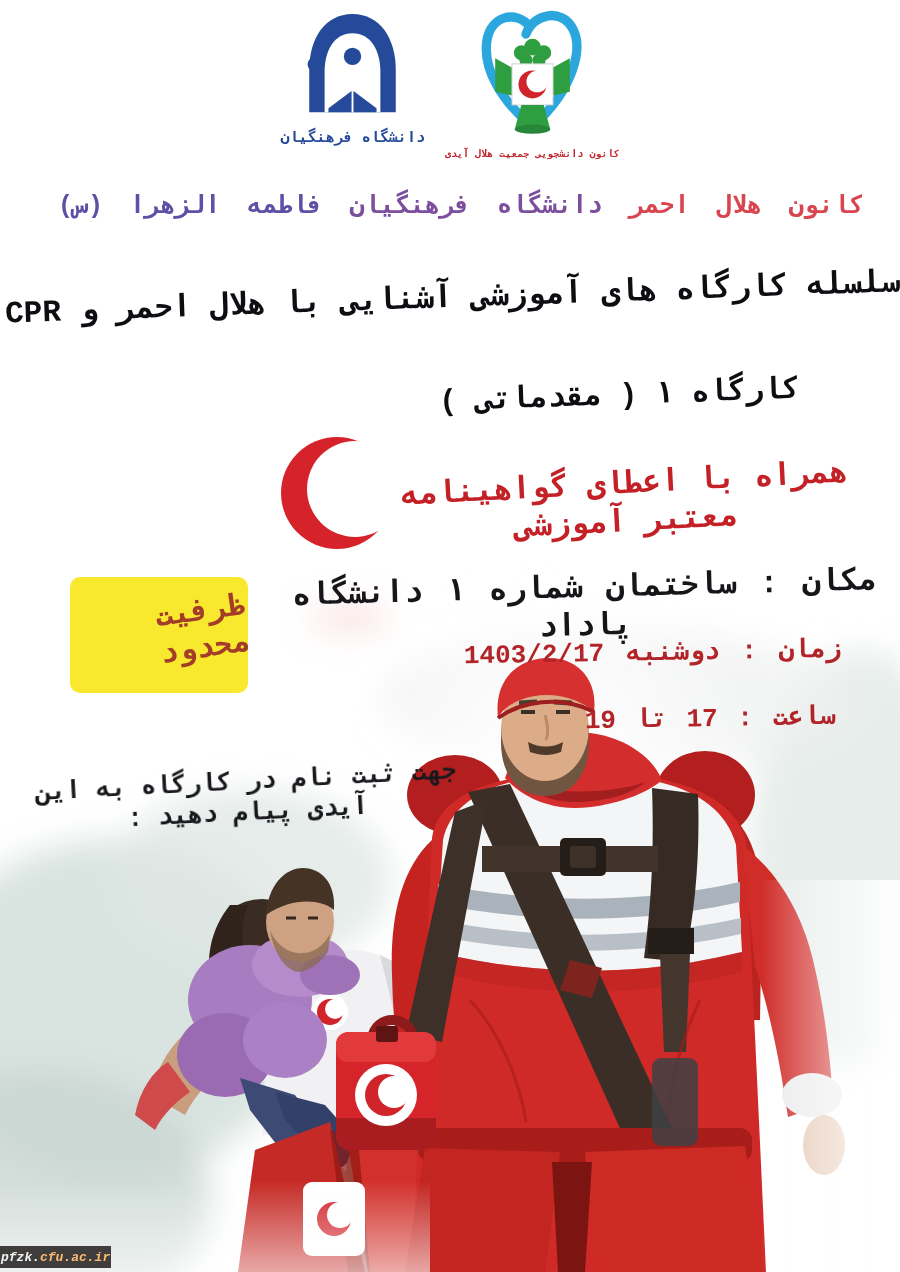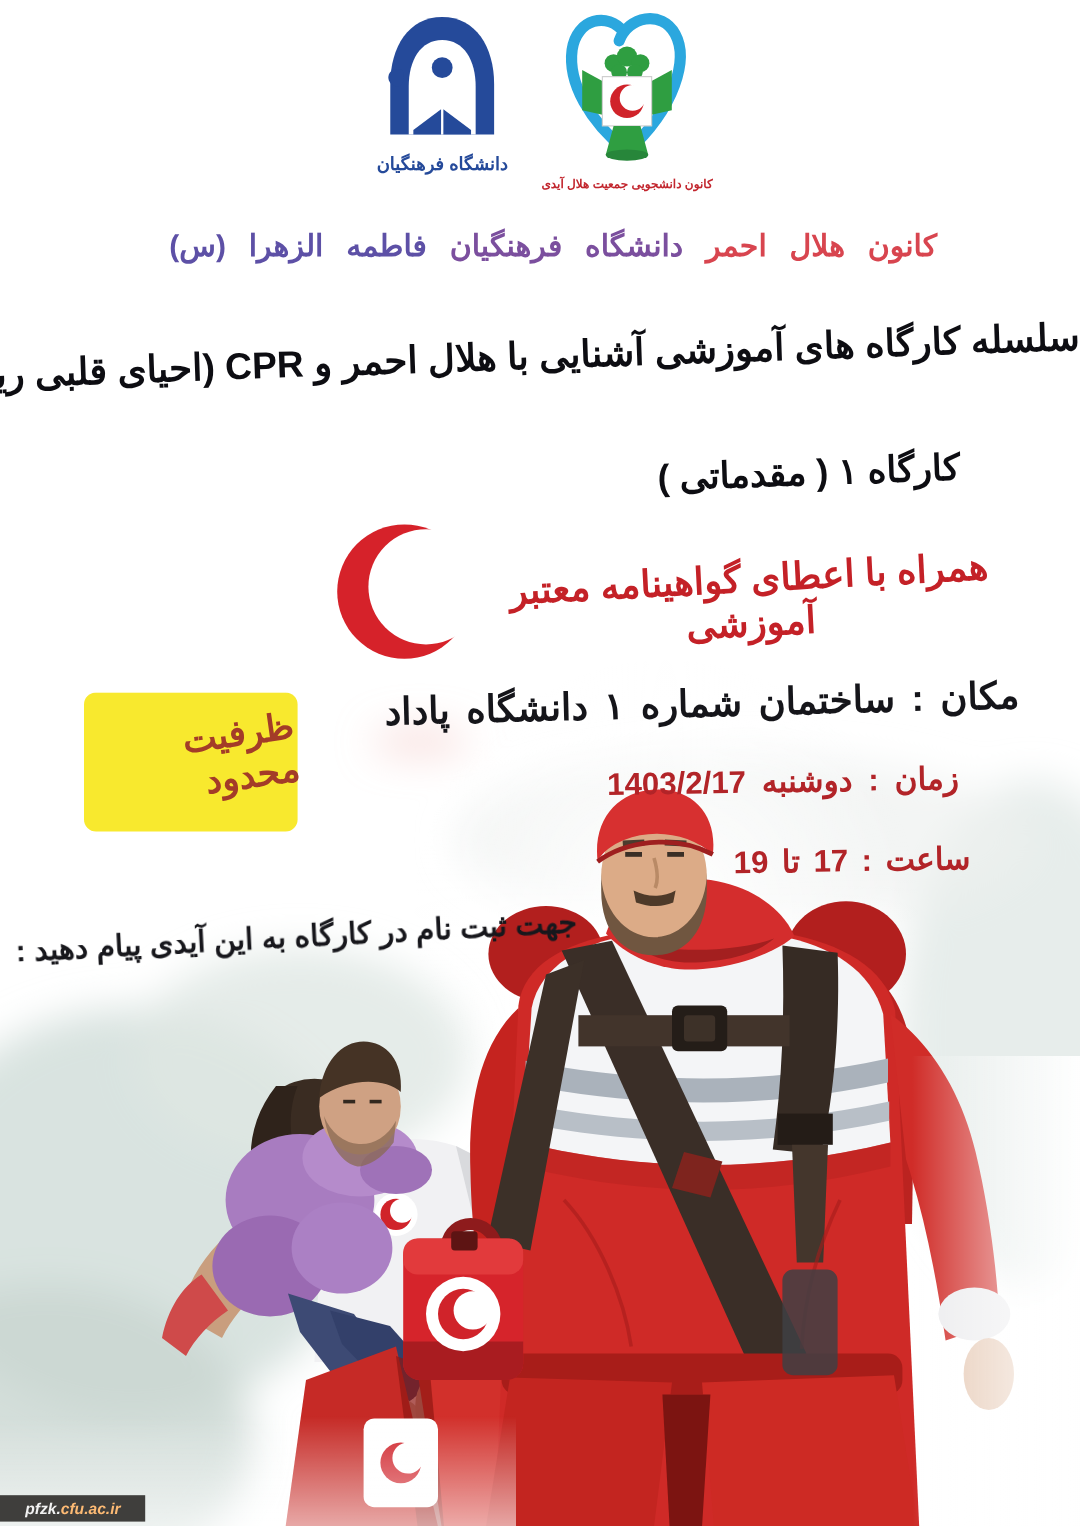--- a/index.html
+++ b/index.html
@@ -1,18 +1,18 @@
 <!DOCTYPE html>
 <html><head>
 <meta charset="utf-8">
 <style>
   html,body{margin:0;padding:0;background:#ffffff;}
   .poster{
     position:relative;width:900px;height:1272px;background:#ffffff;overflow:hidden;
-    font-family:Liberation Sans, sans-serif;
+    font-family:Liberation Mono, monospace;
   }
   .illustration{position:absolute;left:0;top:0;width:900px;height:1272px;z-index:0;}
   .layer{position:absolute;z-index:2;}
 
   .logos{left:0;top:6px;width:900px;display:flex;justify-content:center;align-items:flex-start;gap:20px;}
   .logo-block{display:flex;flex-direction:column;align-items:center;}
   .logo-caption-uni{color:#254a9a;font-size:15px;font-weight:bold;margin-top:2px;}
   .logo-caption-club{color:#c2262e;font-size:10px;font-weight:bold;margin-top:2px;white-space:nowrap;}
 
   .org-line{left:11px;top:190px;width:900px;text-align:center;direction:rtl;
@@ -39,21 +39,21 @@
 
   .badge{left:70px;top:577px;width:178px;height:116px;background:#f8e92e;border-radius:10px;
     display:flex;align-items:center;justify-content:center;}
   .badge-text{direction:rtl;font-size:30px;font-weight:bold;color:#a33c28;transform:rotate(-8deg);}
 
   .reg-line{left:8px;top:766px;width:478px;text-align:center;direction:rtl;
     font-size:25px;font-weight:bold;color:#17171c;transform:rotate(-3deg);}
   .handle{left:78px;top:840px;font-size:25px;color:#3c3c40;letter-spacing:.5px;}
 
   .watermark{left:0;top:1246px;height:22px;background:#3f3e3c;display:flex;align-items:center;
-    padding:0 21px;font-size:13px;font-weight:bold;font-style:italic;}
+    padding:0 1px;font-size:13px;font-weight:bold;font-style:italic;}
   .wm-prefix{color:#f2f2f2;}
   .wm-domain{color:#fdba74;}
 </style>
 </head>
 <body>
 
 <div class="poster">
 
   <svg class="illustration" viewBox="0 0 900 1272">
     <defs>

